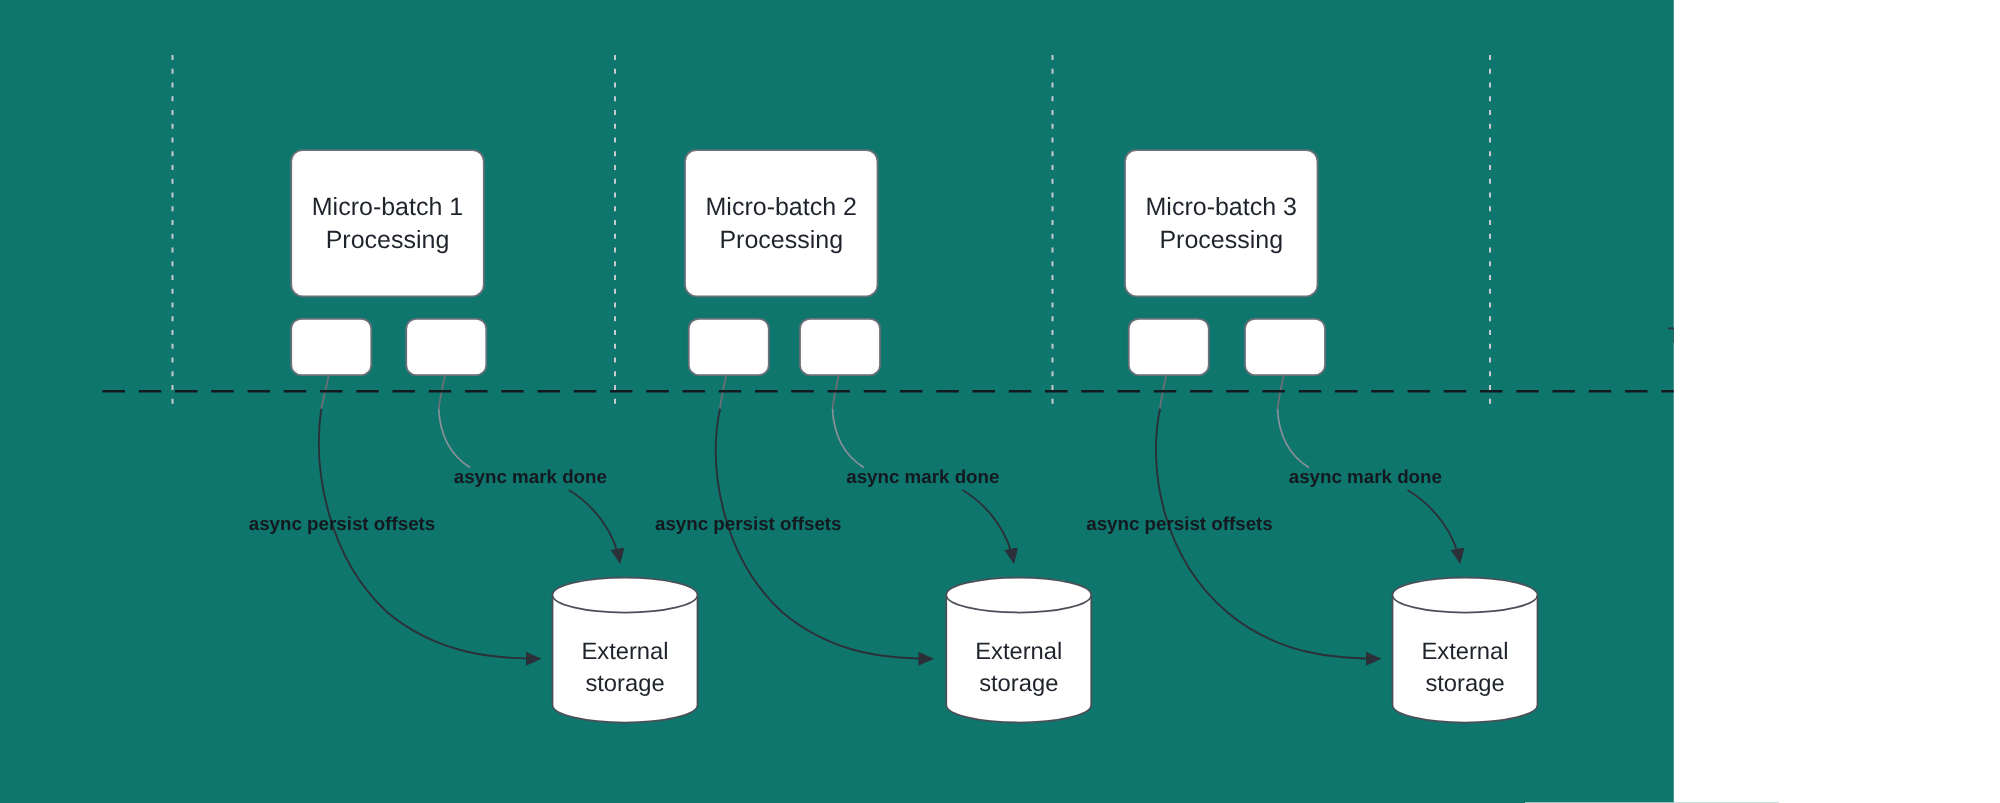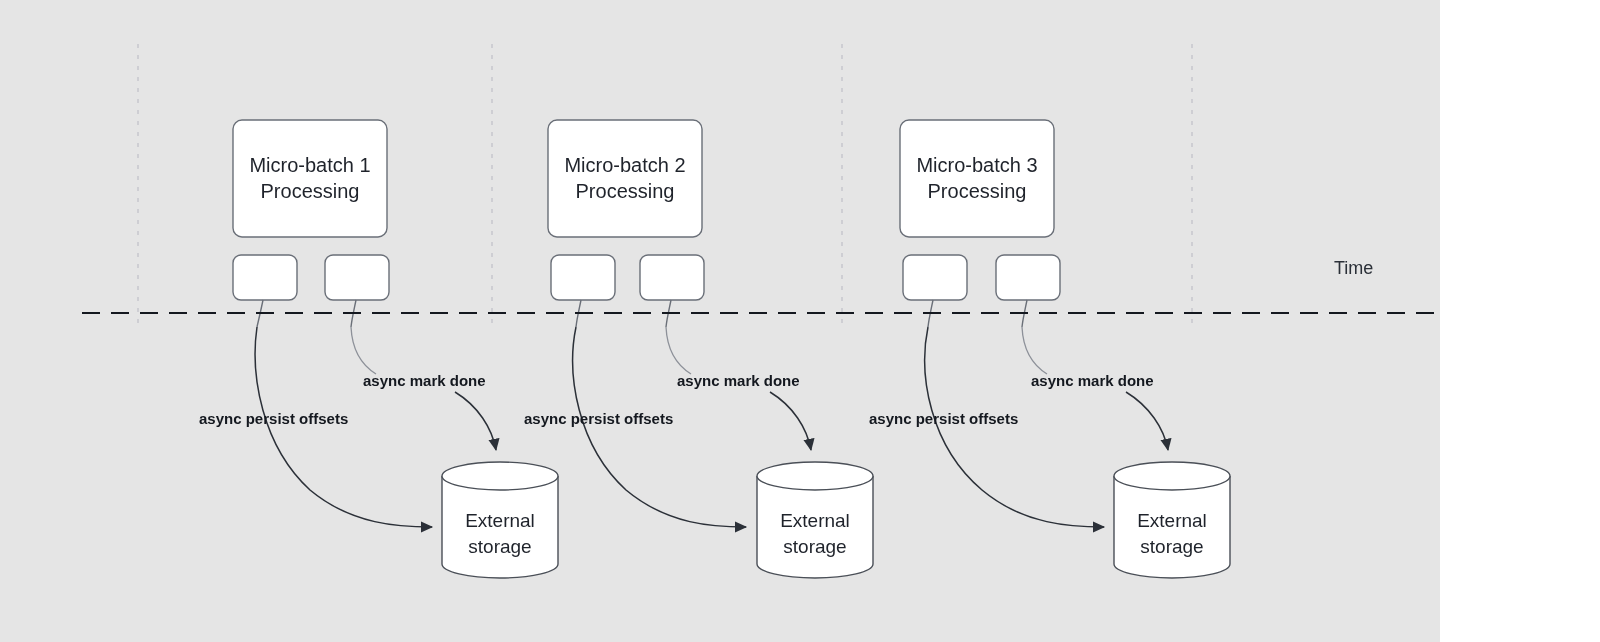--- a/index.html
+++ b/index.html
@@ -5,23 +5,23 @@
   html, body {
     margin: 0;
     padding: 0;
     background: #ffffff;
   }
   body {
     font-family: "Liberation Sans", sans-serif;
   }
   #canvas {
     position: relative;
-    width: 1440px;
+    width: 1339px;
     height: 642px;
-    background: #e5e5e5;
+    background: #0f766e;
     overflow: hidden;
   }
   #diagram {
     position: absolute;
     left: 0;
     top: 0;
     width: 1600px;
     height: 642px;
   }
   .box-label {

